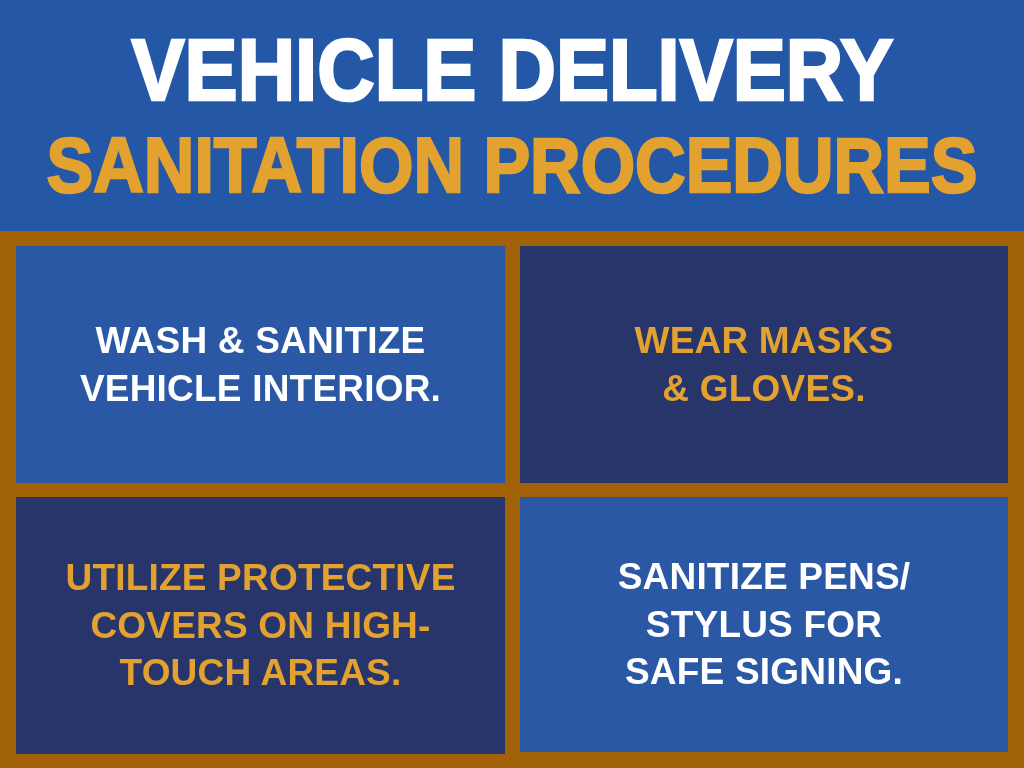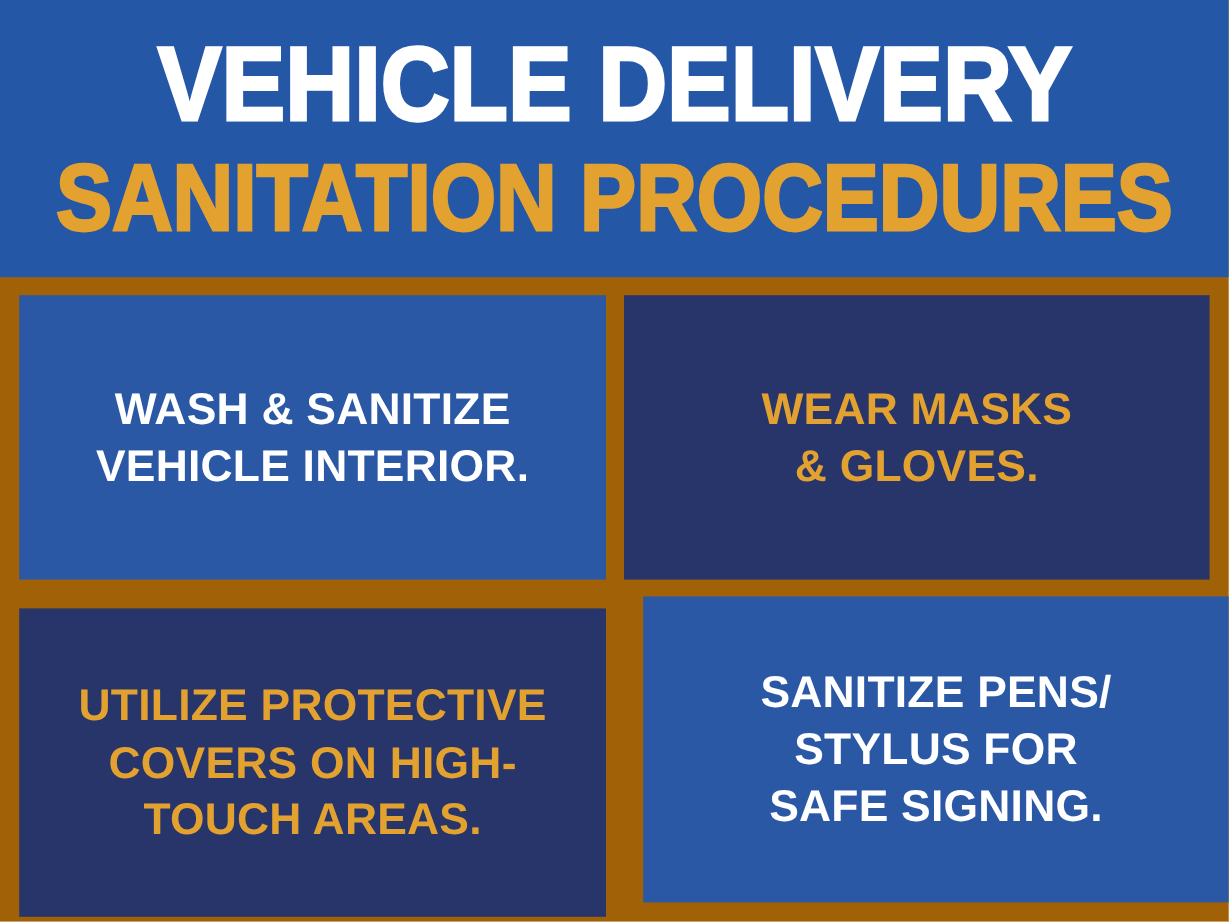--- a/index.html
+++ b/index.html
@@ -112,27 +112,26 @@
   }
   .panel-tr .panel-text { color: #e3a22f; }
 
   
   .panel-bl {
     left: 0;
     top: 251px;
     width: 489px;
     height: 257px;
     background: #27356b;
-    margin-top: 10px;
   }
   .panel-bl .panel-text { color: #e3a22f; }
 
   
   .panel-br {
-    left: 520px;
+    left: 504px;
     top: 251px;
     width: 488px;
     height: 255px;
     background: #2a58a5;
   }
   .panel-br .panel-text { color: #ffffff; }
 </style>
 </head>
 <body>
 

